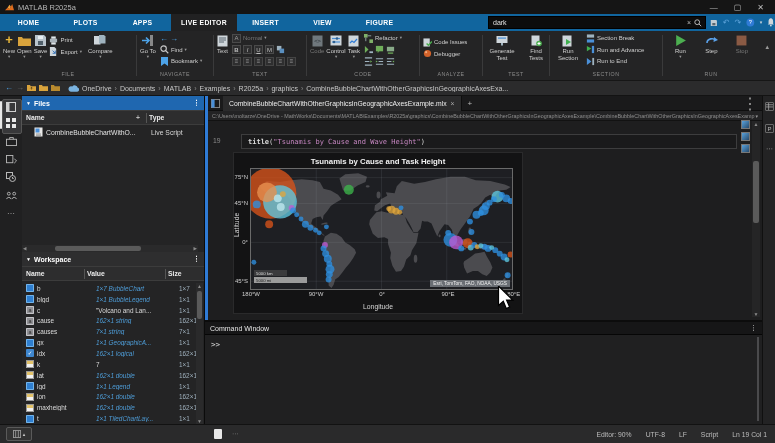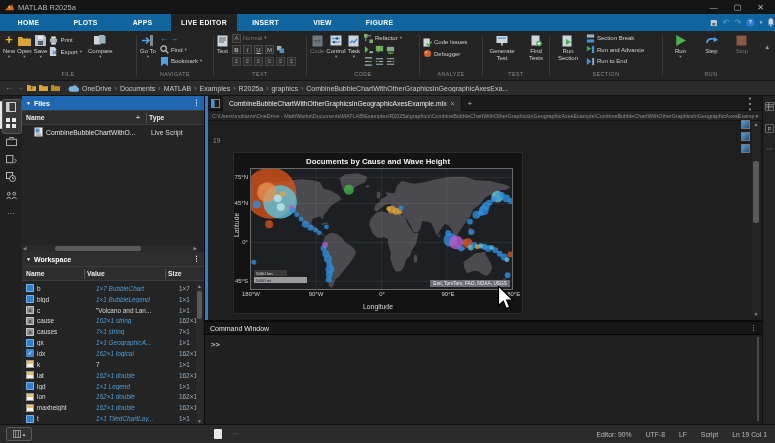--- a/index.html
+++ b/index.html
@@ -131,20 +131,28 @@
   </div>
 
   <div class="abs ribbontabs">
     <div class="rtab">HOME</div>
     <div class="rtab">PLOTS</div>
     <div class="rtab">APPS</div>
     <div class="rtab active" style="width:66px;">LIVE EDITOR</div>
     <div class="rtab">INSERT</div>
     <div class="rtab">VIEW</div>
     <div class="rtab">FIGURE</div>
+  </div>
+  <div class="abs searchbox">
+    <input value="dark" style="">
+    <span class="sicon">×</span>
+    <svg width="8" height="8" viewBox="0 0 10 10" style="margin-right:3px;">
+      <circle cx="4" cy="4" r="3" fill="none" stroke="#bbb" stroke-width="1.2"></circle>
+        <line x1="6.2" y1="6.2" x2="9" y2="9" stroke="#bbb" stroke-width="1.2"></line>
+    </svg>
   </div>
   <div class="abs quick">
     <svg width="8" height="8" viewBox="0 0 10 10">
         <path d="M1,1 h7 l1,1 v7 h-8 z" fill="#c2cbd2"></path>
         <rect x="3" y="5" width="4" height="3" fill="#5a6770"></rect>
       </svg>
     <span class="qic" style="color:#5aa0d8;">↶</span>
     <span class="qic" style="color:#5aa0d8;">↷</span>
     <svg width="9" height="9" viewBox="0 0 10 10">
         <circle cx="5" cy="5" r="4.5" fill="#2f7bd6"></circle>
@@ -727,23 +735,29 @@
       </div>
       <span style="padding:0 6px;color:#bbb;font-size:8px;">+</span>
       <span style="margin-left:auto;padding-right:4px;color:#9a9a9a;">⋮</span>
     </div>
     <div class="pathbar">
       <span style="overflow:hidden;">C:\Users\moltarze\OneDrive - MathWorks\Documents\MATLAB\Examples\R2025a\graphics\CombineBubbleChartWithOtherGraphicsInGeographicAxesExample\CombineBubbleChartWithOtherGraphicsInGeographicAxesExamp...</span>
       <span style="margin-left:auto;font-size:5px;color:#9a9a9a;">▾</span>
     </div>
 
     <div class="linenum">19</div>
+    <div class="codeblock">
+      <span class="cfn">title</span>
+        <span>(</span>
+        <span class="cstr">"Tsunamis by Cause and Wave Height"</span>
+        <span>)</span>
+    </div>
 
     <div class="figure">
-      <div class="figtitle">Documents by Cause and Wave Height</div>
+      <div class="figtitle">Tsunamis by Cause and Task Height</div>
       <div class="ylab">Latitude</div>
       <div class="plot">
         <svg width="261" height="120" viewBox="0 0 263 122" preserveAspectRatio="none">
           <rect x="0" y="0" width="263" height="122" fill="#1e1f23"></rect>
           <g fill="#4b4b4f">
             <path d="M8.8,16.7 L16.1,12.3 29.2,13.2 40.2,11.4 51.1,10.5 62.1,11.4 69.4,13.2 73.1,20.2 80.4,21.9 87.7,26.3 91.3,30.7 84,35.1 80.4,37.7 76.7,43 73.1,47.4 72.3,51.8 70.1,48.3 65.8,49.1 62.1,50.9 60.6,55.3 64.3,58.8 67.2,60.6 70.9,65.8 74.5,68.5 73.1,66.7 69.4,64.1 64.3,61.4 60.6,59.7 54.8,55.3 51.1,53.5 48.9,49.1 46,45.6 42.4,41.2 40.9,36.9 40.9,32.5 38,29 34.3,24.6 27.8,21.9 20.5,21.1 14.6,23.7 10.2,20.2 Z"></path>
             <path d="M92.8,21.9 L100.1,21.9 107.4,16.7 115.4,13.2 116.9,7.9 108.1,4.4 95,5.3 89.1,9.7 91.3,16.7 Z"></path>
             <path d="M74.5,68.5 L80.4,64.9 86.2,65.8 91.3,69.3 95,74.6 99.4,77.2 104.5,81.6 105.9,85.1 103,90.4 99.4,95.7 95.7,100.1 92,105.3 88.4,109.7 84.8,112.3 83.3,117.6 81.1,121.1 78.2,118.5 78.2,112.3 79.6,105.3 80.4,97.4 79.6,90.4 76,85.1 73.1,78.1 73.1,72.8 Z"></path>
             <path d="M119.1,56.2 L122.7,65.8 127.9,70.2 134.4,69.3 138.1,71.1 138.1,76.3 141,85.1 140.3,90.4 142.5,98.3 146.1,104.4 151.2,103.6 154.2,99.2 156.4,92.1 160.7,87.8 162.2,82.5 166.6,75.5 168.8,64.9 163.7,64.9 160.7,60.6 157.1,54.4 154.9,47.4 147.6,45.6 138.8,44.8 131.5,43 126.4,43.9 123.5,47.4 119.8,51.8 Z"></path>
             <path d="M124.2,42.1 L124.9,36.9 130,33.3 130.8,30.7 137.3,27.2 135.9,23.7 144.7,24.6 146.9,17.6 152,12.3 164.4,14.9 175.3,13.2 186.3,10.5 200.9,7.9 215.5,7.9 226.5,11.4 241.1,12.3 255.7,15.8 261.6,18.4 257.2,21.1 250.6,21.9 247,26.3 245.5,29.8 241.1,26.3 236,29 232.3,34.2 228.7,37.7 224.3,40.4 220.6,48.3 215.5,55.3 211.1,61.4 208.2,66.7 206,70.2 203.8,66.7 202.3,61.4 198.7,57 195,56.2 189.9,63.2 187.7,68.5 184.8,62.3 181.9,55.3 178.2,53.5 174.6,53.5 172.4,52.7 170.9,60.6 168,64.1 163.7,64.1 162.2,60.6 160,56.2 156.4,50 153.4,47.4 151.2,42.1 147.6,43 144.7,39.5 142.5,40.4 140.3,35.1 135.1,36.9 131.5,39.5 127.1,43 Z"></path>

